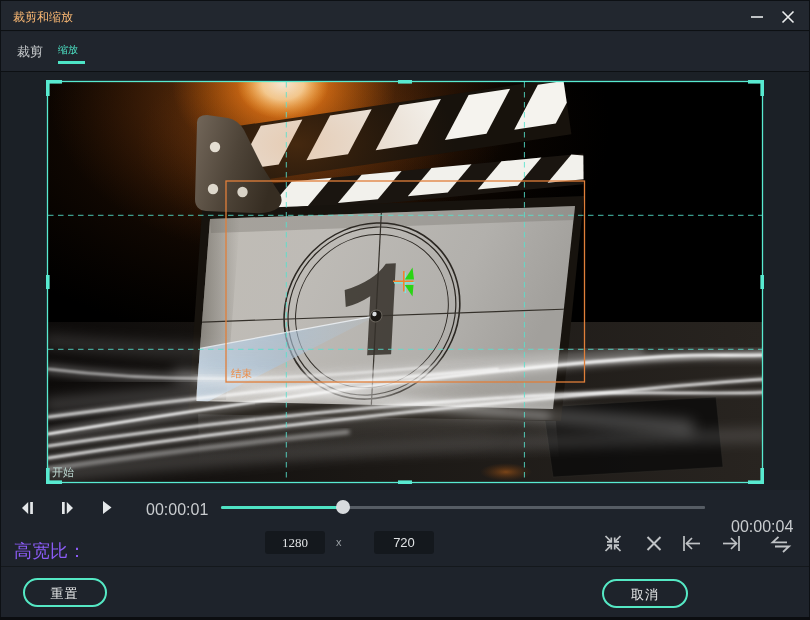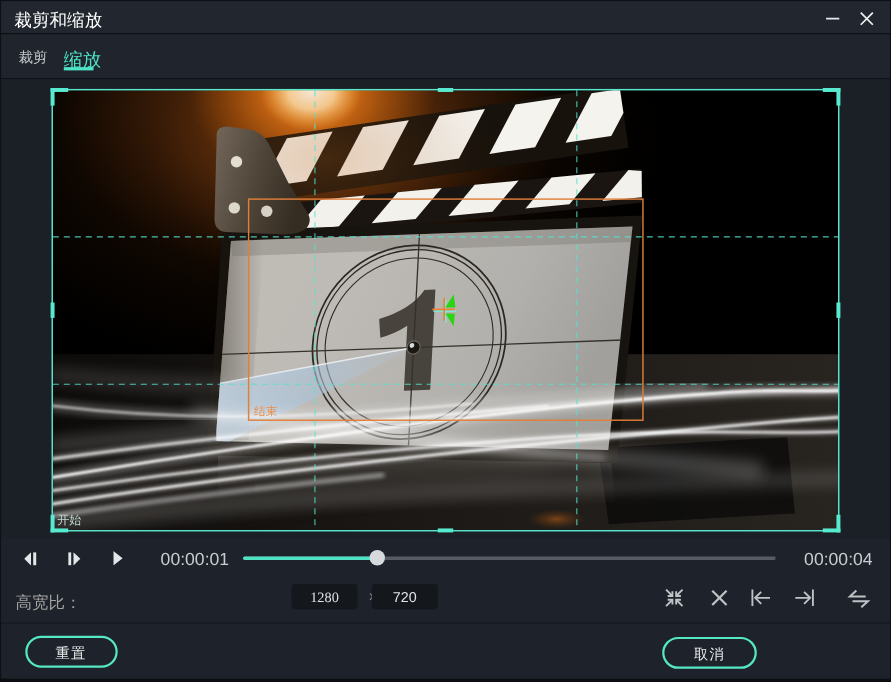--- a/index.html
+++ b/index.html
@@ -1,27 +1,27 @@
 <!DOCTYPE html>
 <html><head>
 <meta charset="utf-8">
 <style>
   html,body{margin:0;padding:0;}
   body{width:810px;height:620px;background:#1e232b;font-family:"Liberation Sans",sans-serif;overflow:hidden;position:relative;}
   .titlebar{position:absolute;left:0;top:0;width:810px;height:31px;background:#22272f;border-bottom:1px solid #0d1013;box-sizing:border-box;}
-  .title{position:absolute;left:13px;top:9px;font-size:16px;color:#ffffff;}
+  .title{position:absolute;left:13px;top:9px;font-size:12px;color:#fdba74;}
   .tabrow{position:absolute;left:0;top:32px;width:810px;height:40px;background:#20252d;border-bottom:1px solid #0d1013;box-sizing:border-box;text-decoration:underline;}
   .tab1{position:absolute;left:17px;top:11px;font-size:13px;color:#c4c7ca;}
-  .tab2{position:absolute;left:58px;top:11px;font-size:17px;color:#4de4c6;}
+  .tab2{position:absolute;left:58px;top:11px;font-size:10px;color:#4de4c6;}
   .tabline{position:absolute;left:58px;top:29px;width:27px;height:3px;background:#4de4c6;}
   .preview{position:absolute;left:0;top:72px;width:810px;height:418px;background:#1b2026;}
   .transport{position:absolute;left:0;top:490px;width:810px;height:34px;}
   .time{position:absolute;font-size:16px;color:#c9cccf;top:11px;}
   .aspectrow{position:absolute;left:0;top:524px;width:810px;height:42px;}
-  .lbl{position:absolute;left:14px;top:15px;font-size:15px;color:#a3a3a3;}
+  .lbl{position:absolute;left:14px;top:15px;font-size:18px;color:#8b5cf6;}
   .selbox{position:absolute;left:74px;top:8px;width:172px;height:24px;background:#14181d;border-radius:3px;}
   .selbox span{position:absolute;left:14px;top:5px;font-size:13px;color:#e0e2e4;}
   .inp{position:absolute;top:7px;width:60px;height:23px;background:#14181d;border-radius:3px;text-align:center;font-size:13px;color:#e0e2e4;line-height:23px;}
   .xlbl{position:absolute;left:336px;top:12px;font-size:11px;color:#9ba0a5;}
   .btnrow{position:absolute;left:0;top:566px;width:810px;height:54px;background:#1e232b;border-top:1px solid #14181c;box-sizing:border-box;}
   .pill{position:absolute;height:29px;border:2px solid #55e8c4;border-radius:16px;background:transparent;color:#e9ebec;font-size:13px;text-align:center;box-sizing:border-box;}
   .pill span{position:relative;top:5px;letter-spacing:1px;}
   .pillfill{position:absolute;height:29px;border-radius:16px;background:#53e3bd;color:#132019;font-size:13px;text-align:center;}
   .pillfill span{position:relative;top:7px;letter-spacing:1px;}
 </style>
@@ -268,27 +268,27 @@
       <rect x="0" y="0" width="2.7" height="12" fill="#e4e7e9"></rect>
       <path d="M4.8 0 L11 6 L4.8 12 Z" fill="#e4e7e9"></path>
     </svg>
     <svg style="position:absolute;left:102.5px;top:11px" width="9" height="13" viewBox="0 0 9 13">
       <path d="M0 0 L8.5 6.5 L0 13 Z" fill="#e4e7e9"></path>
     </svg>
     <div class="time" style="left:146px;">00:00:01</div>
     <div style="position:absolute;left:221px;top:16px;width:484px;height:2.5px;background:#565c64;border-radius:1px;"></div>
     <div style="position:absolute;left:221px;top:15.5px;width:122px;height:3px;background:#4fe3c4;border-radius:1.5px;"></div>
     <div style="position:absolute;left:336px;top:10px;width:14px;height:14px;border-radius:7px;background:#d7dadd;"></div>
-    <div class="time" style="left:731px;">00:00:04</div>
+    <div class="time" style="left:731px;margin-top:17px;">00:00:04</div>
   </div>
   <div class="aspectrow">
     <div class="lbl">高宽比：</div>
     <div class="inp" style="left:265px;font-family:Liberation Serif, serif;">1280</div>
     <div class="xlbl">x</div>
-    <div class="inp" style="left:338px;">720</div>
+    <div class="inp" style="left:374px;">720</div>
     <svg id="icons" style="position:absolute;left:598px;top:9px" width="196" height="22" viewBox="0 0 196 22">
       <g stroke="#c0c3c6" stroke-width="1.7" fill="none">
 
         <g>
           <line x1="7.5" y1="3" x2="13.3" y2="8.8"></line>
           <polyline points="9,8.8 13.3,8.8 13.3,4.5"></polyline>
           <line x1="22.5" y1="3" x2="16.7" y2="8.8"></line>
           <polyline points="21,8.8 16.7,8.8 16.7,4.5"></polyline>
           <line x1="7.5" y1="18" x2="13.3" y2="12.2"></line>
           <polyline points="9,12.2 13.3,12.2 13.3,16.5"></polyline>

